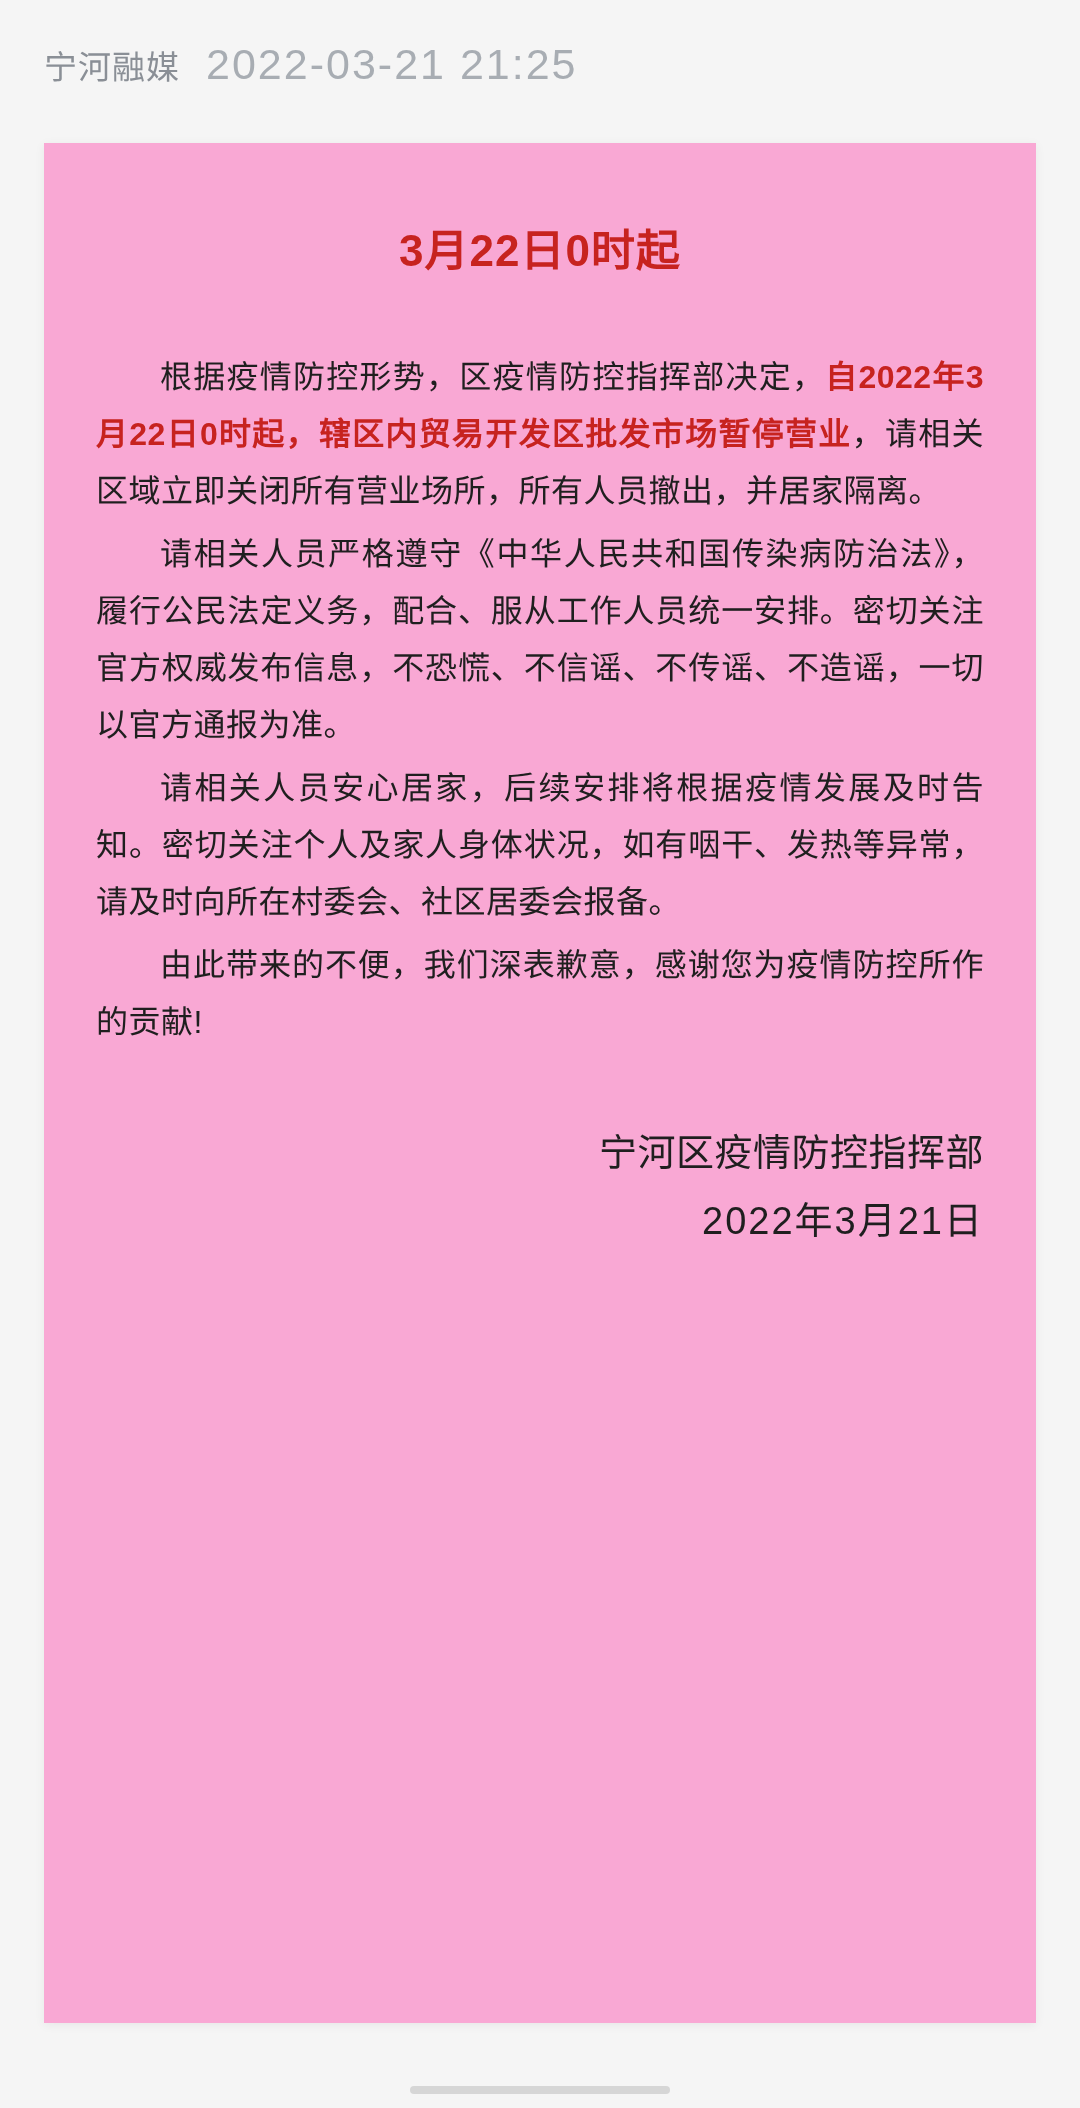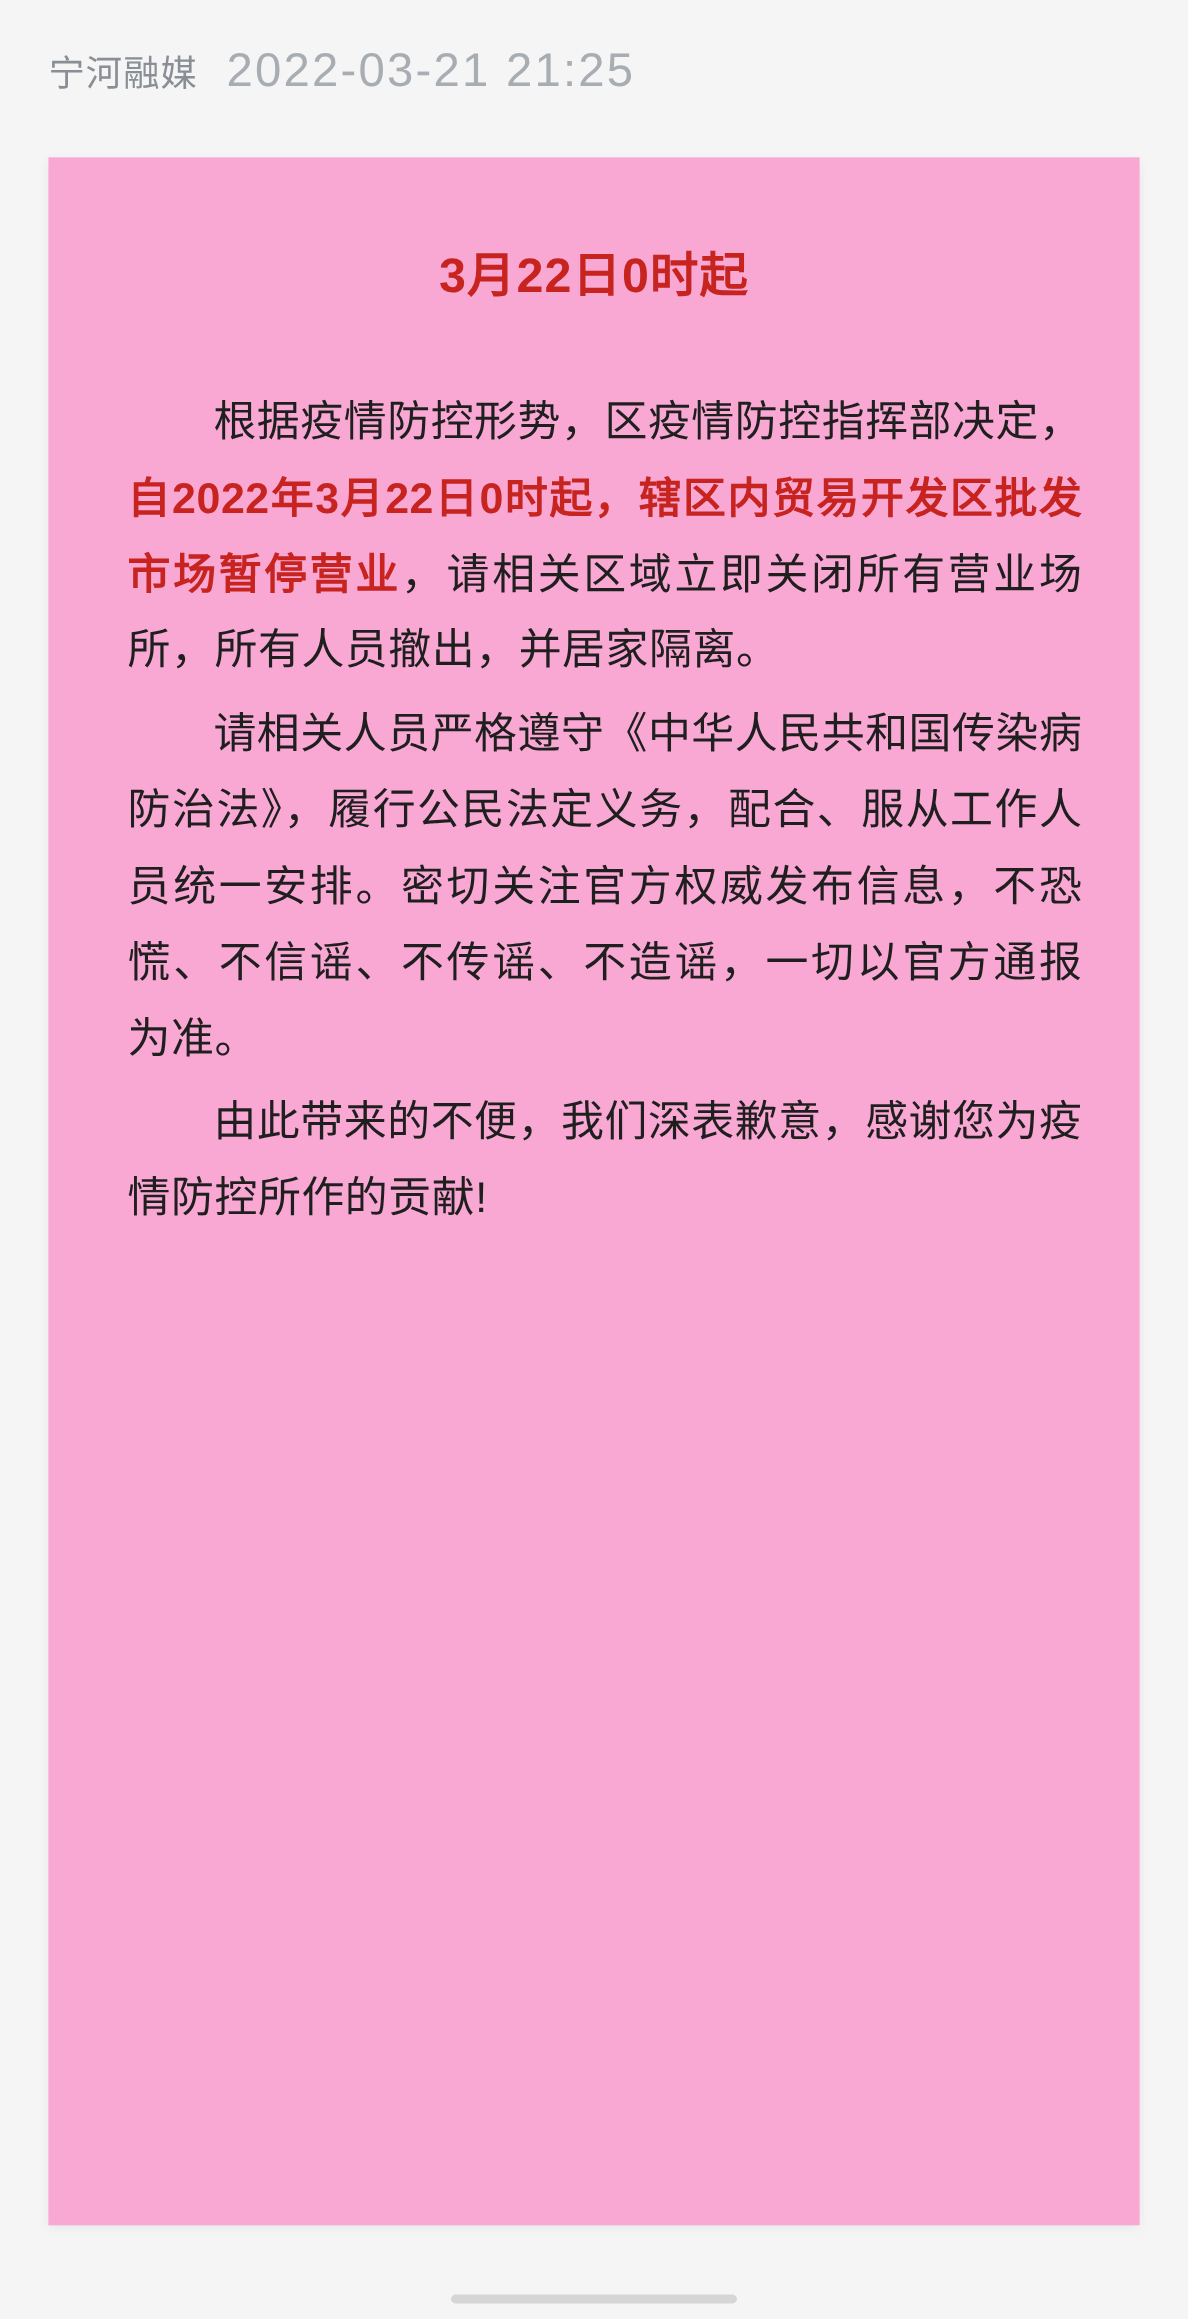--- a/index.html
+++ b/index.html
@@ -67,26 +67,25 @@
     font-weight: bold;
     font-size: 44px;
     line-height: 1.55;
     letter-spacing: 1px;
   }
   .title-line.second {
     font-size: 44px;
   }
 
   .body-text {
-    font-size: 39px;
+    font-size: 32px;
     line-height: 1.78;
     color: #1f1f1f;
     text-align: justify;
     letter-spacing: 0.5px;
-    margin-left: 20px;
   }
   .para {
     text-indent: 2em;
     margin: 0 0 6px 0;
   }
   .hl {
     color: #c7231f;
     font-weight: bold;
   }
 
@@ -125,21 +124,26 @@
 
   <div class="card">
 
     <div class="title-block">
       <div class="title-line first">3月22日0时起</div>
     </div>
 
     <div class="body-text">
       <p class="para"><span>根据疫情防控形势，区疫情防控指挥部决定，</span><span class="hl">自2022年3月22日0时起，辖区内贸易开发区批发市场暂停营业</span><span>，请相关区域立即关闭所有营业场所，所有人员撤出，并居家隔离。</span></p>
       <p class="para"><span>请相关人员严格遵守《中华人民共和国传染病防治法》，履行公民法定义务，配合、服从工作人员统一安排。密切关注官方权威发布信息，不恐慌、不信谣、不传谣、不造谣，一切以官方通报为准。</span></p>
+      <p class="para"><span>请相关人员安心居家，后续安排将根据疫情发展及时告知。密切关注个人及家人身体状况，如有咽干、发热等异常，请及时向所在村委会、社区居委会报备。</span></p>
       <p class="para"><span>由此带来的不便，我们深表歉意，感谢您为疫情防控所作的贡献!</span></p>
     </div>
 
+    <div class="signature">
+      <span class="sig-line org">宁河区疫情防控指挥部</span>
+      <span class="sig-line date">2022年3月21日</span>
+    </div>
 
   </div>
 
   <div class="home-indicator"></div>
 
 </div>
 
 </body></html>

